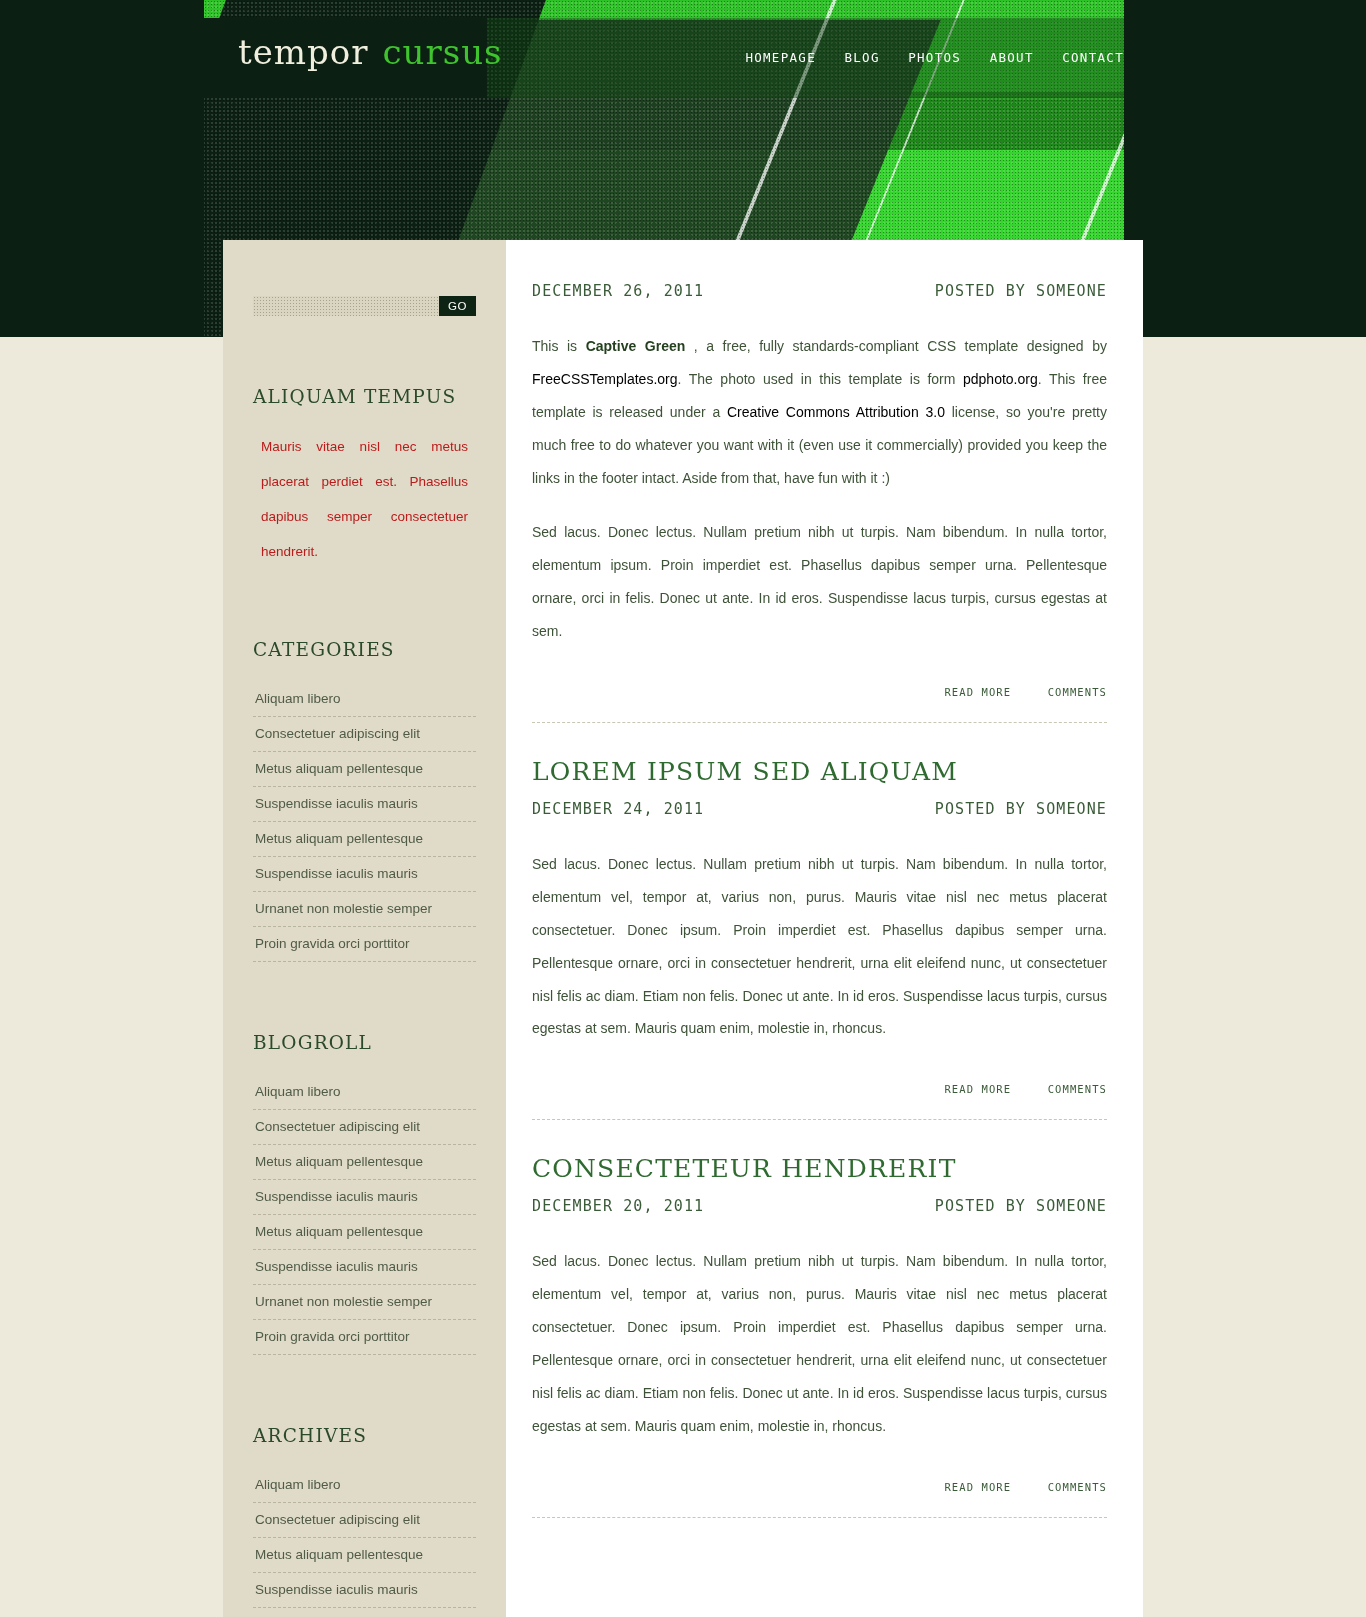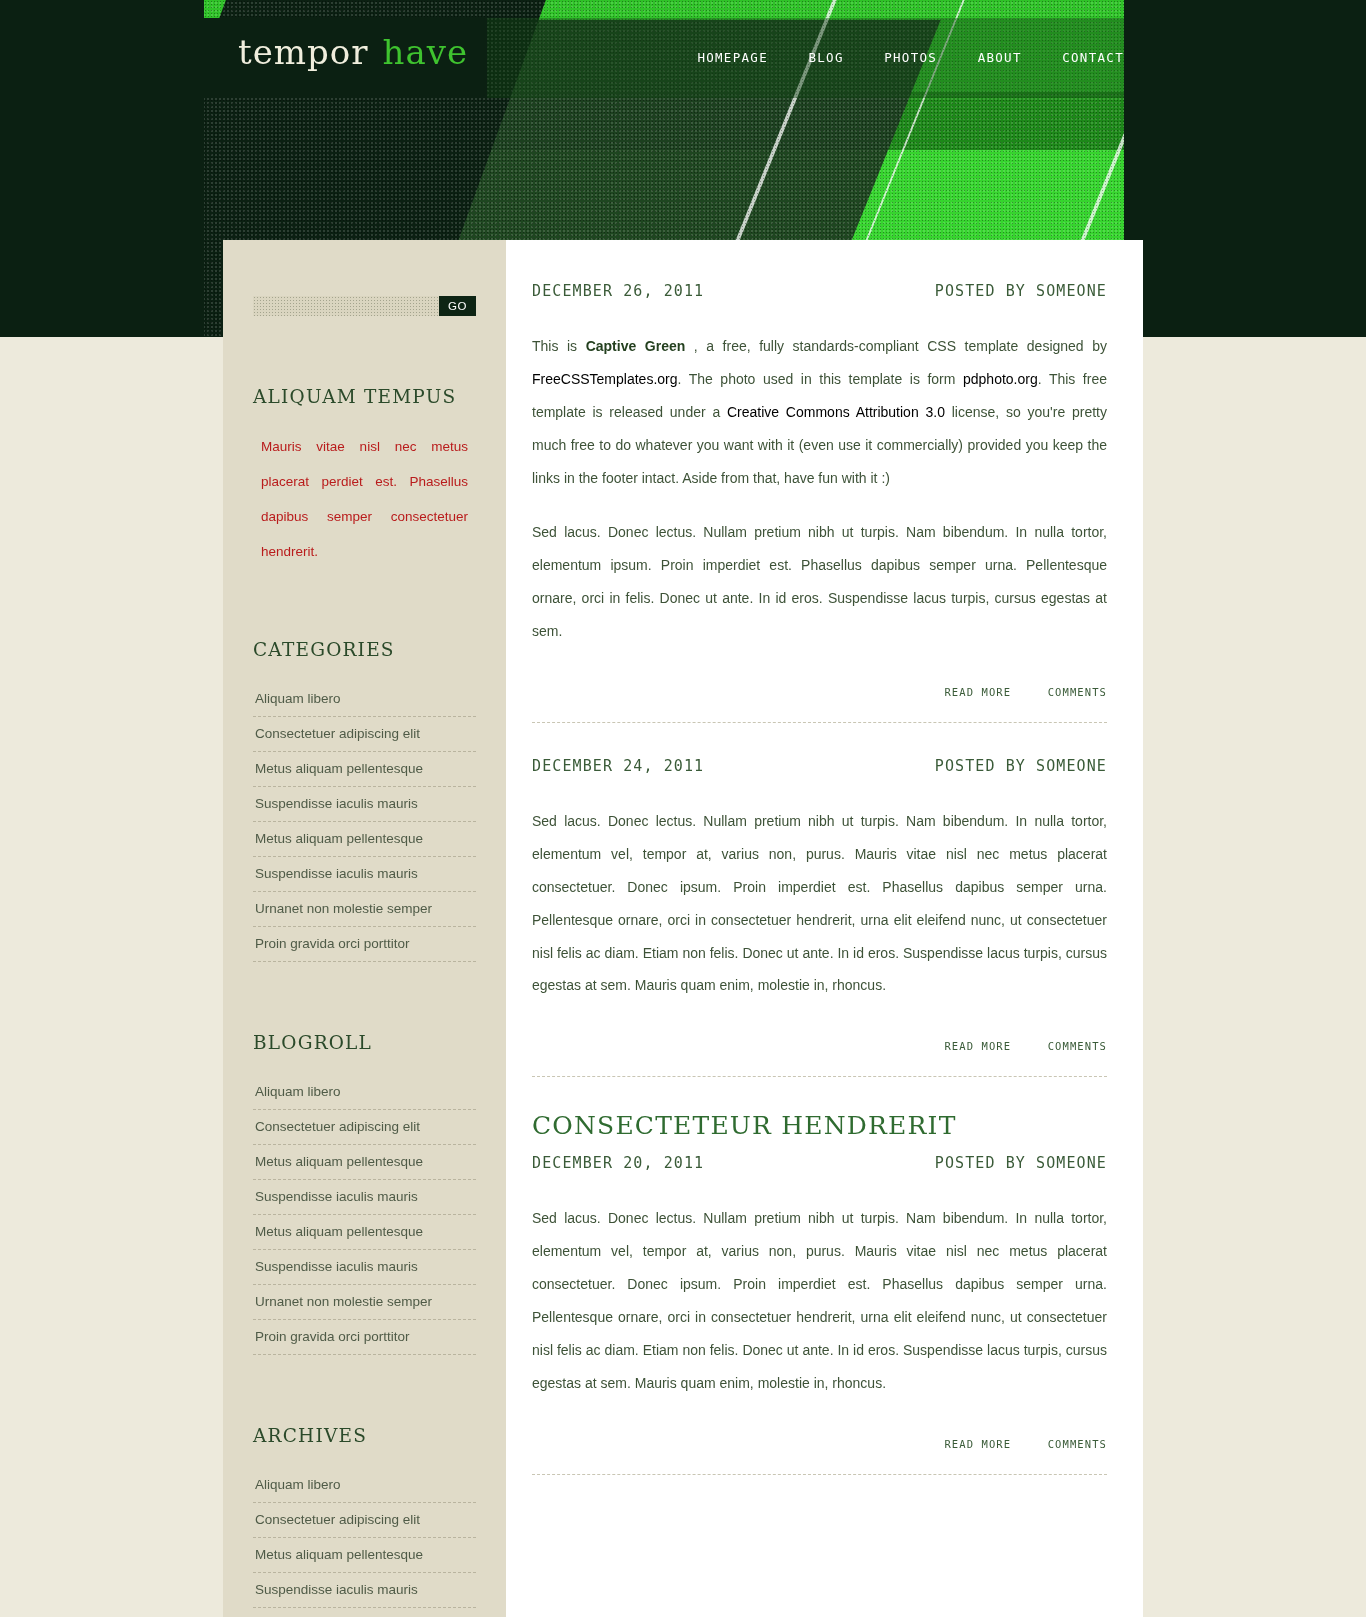--- a/index.html
+++ b/index.html
@@ -99,21 +99,21 @@
     right:242px; top:48px;
     z-index:5;
     white-space:nowrap;
   }
   #mainnav a {
     color:#FFFFFF;
     font-family:"DejaVu Sans Mono", monospace;
     font-size:12.5px;
     letter-spacing:1.3px;
     text-decoration:none;
-    margin-left:36px;
+    margin-left:24px;
     text-transform:uppercase;
   }
   #mainnav a:first-child { margin-left:0; }
 
   
   #page {
     position:relative;
     width:920px;
     margin:0 auto;
     display:flex;
@@ -266,21 +266,21 @@
     <div class="streak" style="left:690px;width:2px;"></div>
     <div class="streak" style="left:905px;"></div>
 
     <div class="dither"></div>
   </div>
 
   <div id="nav-block"></div>
   <div id="logo-plate"></div>
 
   <div id="logo">
-    <span class="w1">tempor</span><span class="w2">have</span>
+    <span class="w1">tempor</span><span class="w2">cursus</span>
   </div>
 
   <div id="mainnav">
     <a href="#">Homepage</a>
     <a href="#">Blog</a>
     <a href="#">Photos</a>
     <a href="#">About</a>
     <a href="#">Contact</a>
   </div>
 </div>
@@ -389,20 +389,21 @@
         <p>Sed lacus. Donec lectus. Nullam pretium nibh ut turpis. Nam bibendum. In nulla tortor, elementum ipsum. Proin imperdiet est. Phasellus dapibus semper urna. Pellentesque ornare, orci in felis. Donec ut ante. In id eros. Suspendisse lacus turpis, cursus egestas at sem.</p>
       </div>
       <div class="post-links">
         <a href="#">Read more</a>
         <a href="#">Comments</a>
       </div>
     </article>
     <hr class="post-sep">
 
     <article class="post">
+      <h1 class="post-title">Lorem Ipsum Sed Aliquam</h1>
       <div class="post-meta">
         <span>December 24, 2011</span>
         <span>Posted by someone</span>
       </div>
       <div class="post-body">
         <p>Sed lacus. Donec lectus. Nullam pretium nibh ut turpis. Nam bibendum. In nulla tortor, elementum vel, tempor at, varius non, purus. Mauris vitae nisl nec metus placerat consectetuer. Donec ipsum. Proin imperdiet est. Phasellus dapibus semper urna. Pellentesque ornare, orci in consectetuer hendrerit, urna elit eleifend nunc, ut consectetuer nisl felis ac diam. Etiam non felis. Donec ut ante. In id eros. Suspendisse lacus turpis, cursus egestas at sem. Mauris quam enim, molestie in, rhoncus.</p>
       </div>
       <div class="post-links">
         <a href="#">Read more</a>
         <a href="#">Comments</a>

